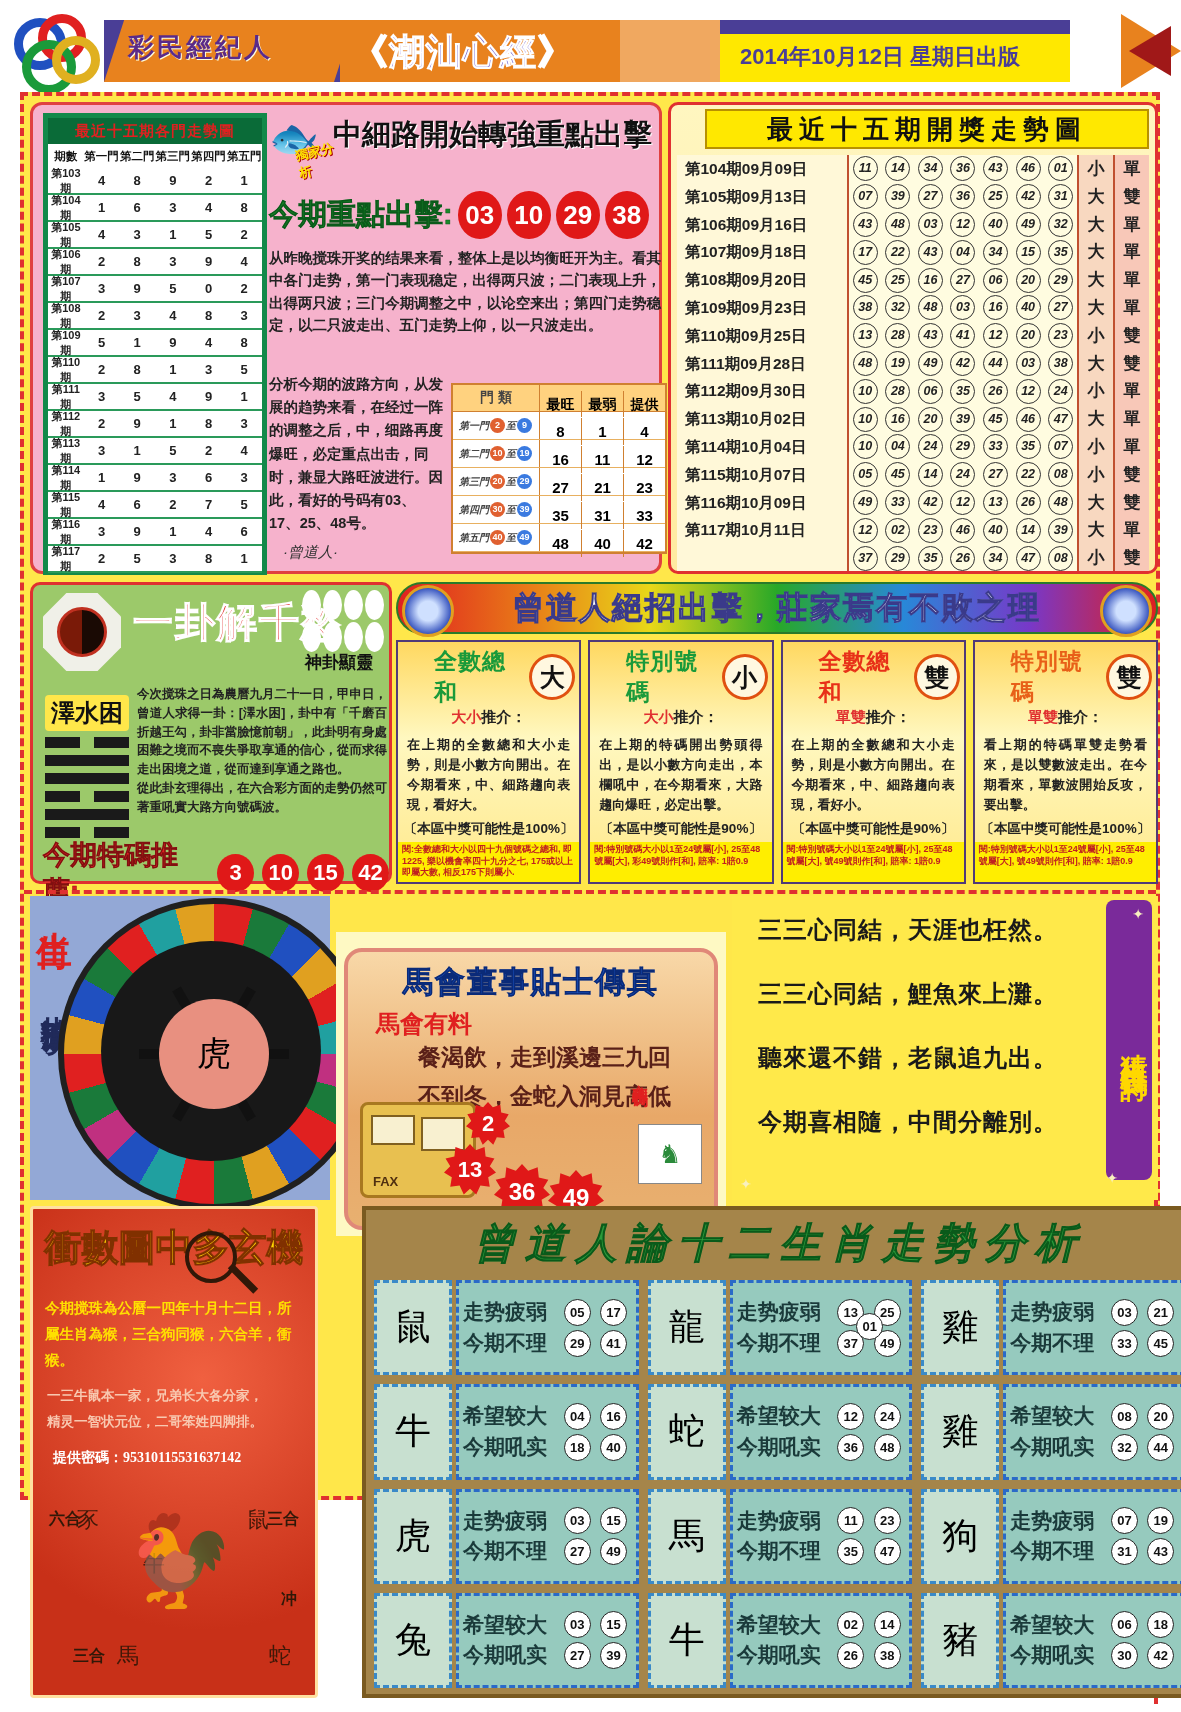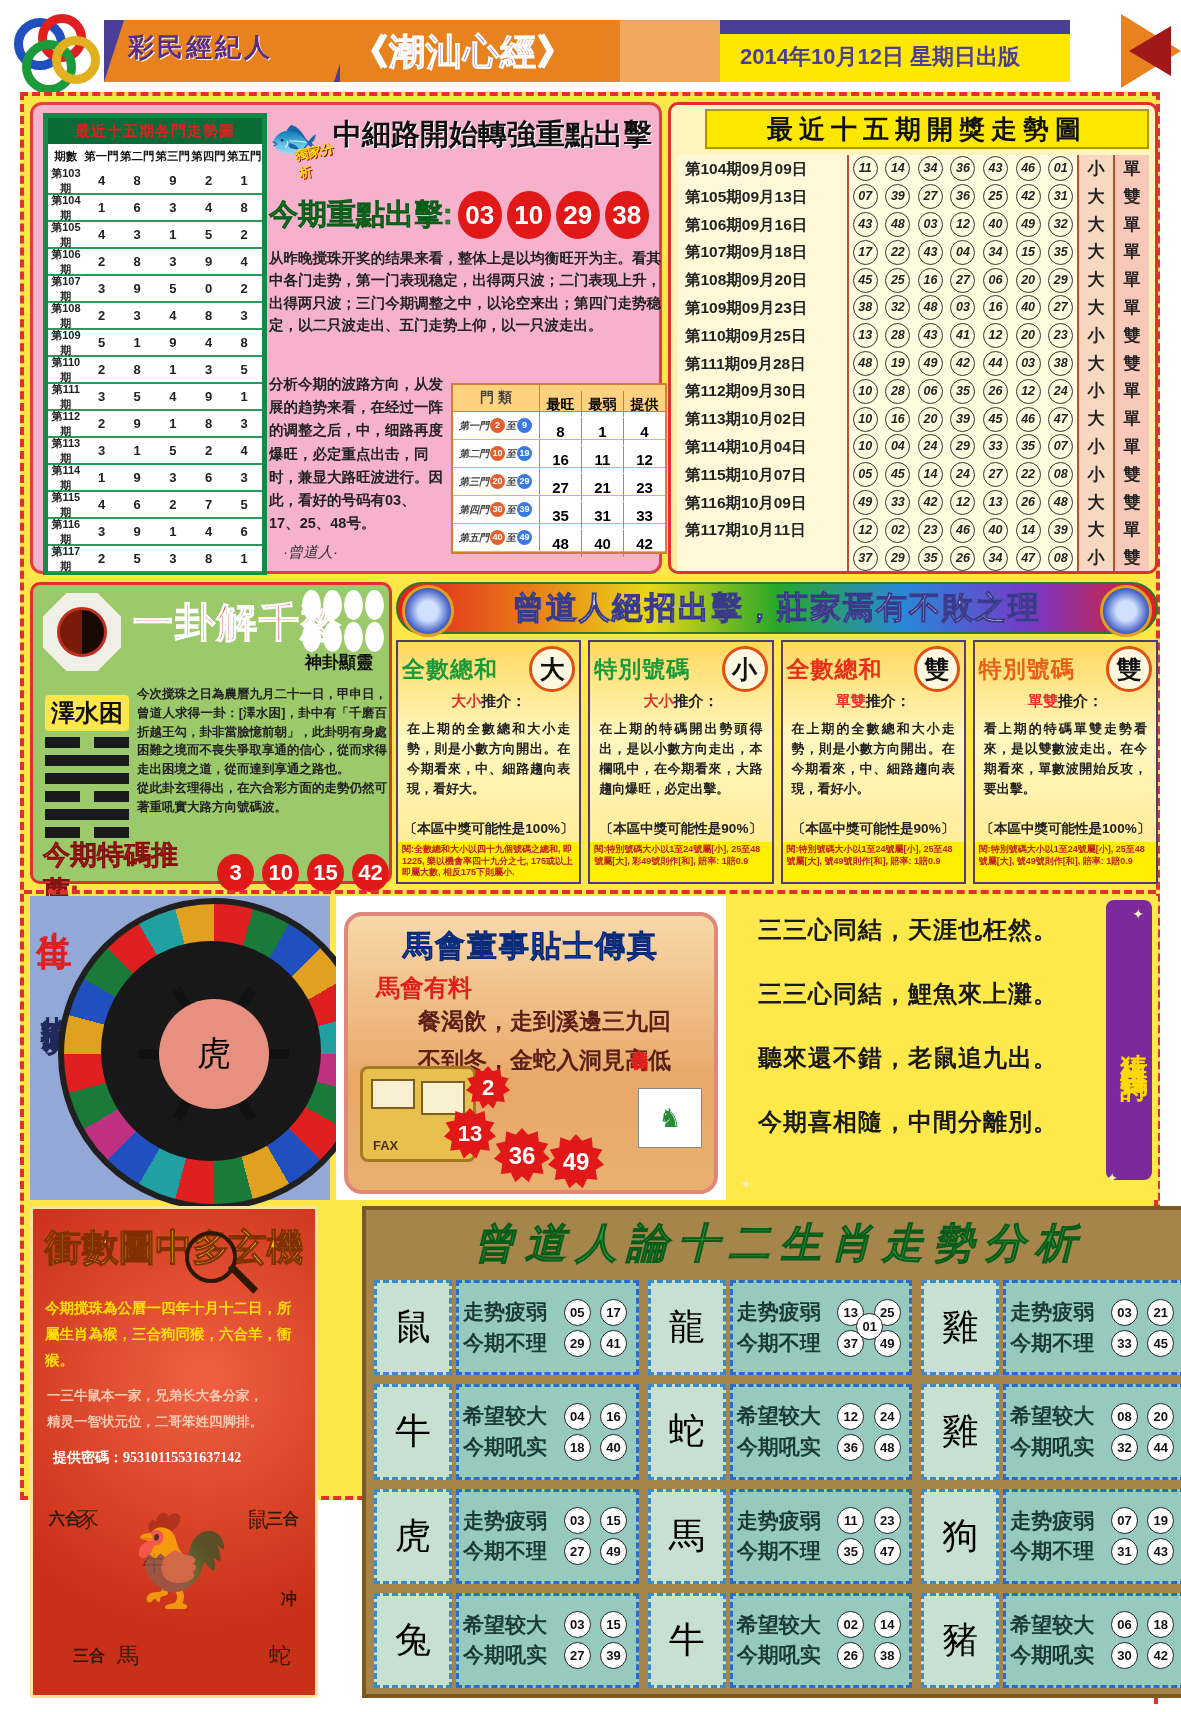--- a/index.html
+++ b/index.html
@@ -76,39 +76,39 @@
   .hex-tip-label{font-size:27px;font-weight:bold;color:#e02020;-webkit-text-stroke:.5px #801010;}
   .ball2{width:38px;height:38px;border-radius:50%;background:#e01818;color:#fff;font-size:22px;font-weight:bold;text-align:center;line-height:38px;margin-left:8px;}
   
   .banner{left:372px;top:486px;width:762px;height:52px;border-radius:26px;background:linear-gradient(90deg,#e02020,#e87818,#e8d818,#28a828,#2888d8,#7838c8,#e02020);display:flex;align-items:center;justify-content:center;border:2px solid #2a7a2a;}
   .banner span{font-size:31px;font-weight:bold;color:#fff;-webkit-text-stroke:1px #3a3a8a;letter-spacing:2px;}
   .blogo{position:absolute;width:46px;height:46px;border-radius:50%;background:radial-gradient(#cfe0ff 30%,#2846b8 75%);border:3px solid #e0a020;top:1px;}
   .blogo.l{left:4px;} .blogo.r{right:4px;}
   .cols{left:372px;top:544px;width:762px;height:244px;display:flex;gap:7px;}
   .col{flex:1;background:linear-gradient(180deg,#ffd860,#fff8c0 40%,#ffe88a);border:2px solid #503a78;position:relative;overflow:hidden;}
   .col-head{display:flex;align-items:center;padding:4px 4px 0 4px;}
-  .col-title{font-size:23px;font-weight:bold;letter-spacing:1px;}
+  .col-title{font-size:23px;font-weight:bold;letter-spacing:1px;margin-left:32px;}
   .col-circle{margin-left:auto;width:40px;height:40px;border:3px solid #e05010;border-radius:50%;font-size:25px;font-weight:bold;color:#111;text-align:center;line-height:40px;background:#fff8e0;}
   .col-sub{font-size:15px;font-weight:bold;text-align:center;color:#222;}
   .col-sub b{color:#e03030;}
   .col-body{padding:8px 9px;font-size:13px;font-weight:bold;color:#222;line-height:1.55;text-align:justify;}
   .col-chance{position:absolute;left:0;right:0;bottom:44px;text-align:center;font-size:13.5px;font-weight:bold;color:#222;}
   .col-foot{position:absolute;left:0;right:0;bottom:0;height:40px;background:#ffee00;color:#c02020;font-size:9px;font-weight:bold;line-height:1.3;padding:2px 4px;box-sizing:border-box;}
   
   .wheelp{left:6px;top:800px;width:300px;height:304px;background:#93a8d6;}
   .wlabel{position:absolute;left:8px;top:6px;width:40px;writing-mode:vertical-rl;text-orientation:upright;font-weight:bold;}
   .wl1{font-size:36px;color:#e02020;letter-spacing:4px;}
   .wl2{position:absolute;left:10px;top:96px;width:36px;writing-mode:vertical-rl;text-orientation:upright;font-size:30px;color:#202a5a;font-weight:bold;letter-spacing:2px;}
   .wheel{position:absolute;right:-40px;top:2px;width:300px;height:300px;border-radius:50%;background:conic-gradient(#e02020 0 15deg,#1a7a3a 15deg 30deg,#2050c0 30deg 45deg,#e0a020 45deg 60deg,#e02020 60deg 75deg,#20a0a0 75deg 90deg,#c03080 90deg 105deg,#1a7a3a 105deg 120deg,#e02020 120deg 135deg,#2050c0 135deg 150deg,#e0a020 150deg 165deg,#1a7a3a 165deg 180deg,#e02020 180deg 195deg,#20a0a0 195deg 210deg,#2050c0 210deg 225deg,#c03080 225deg 240deg,#1a7a3a 240deg 255deg,#e02020 255deg 270deg,#e0a020 270deg 285deg,#2050c0 285deg 300deg,#1a7a3a 300deg 315deg,#e02020 315deg 330deg,#20a0a0 330deg 345deg,#e0a020 345deg 360deg);border:6px solid #202020;}
   .wheel .inner{position:absolute;left:37px;top:37px;width:220px;height:220px;border-radius:50%;background:#181818;}
   .wheel .hub{position:absolute;left:95px;top:95px;width:110px;height:110px;border-radius:50%;background:#e89080;display:flex;align-items:center;justify-content:center;font-size:34px;}
   .warrow{position:absolute;width:150px;height:10px;background:#111;left:75px;top:145px;}
   .warrow.a2{transform:rotate(60deg);} .warrow.a3{transform:rotate(-60deg);}
   
-  .faxp{left:312px;top:800px;width:390px;height:304px;background:#ffffff;}
+  .faxp{left:312px;top:836px;width:390px;height:304px;background:#fef9c3;}
   .fax-in{position:absolute;left:8px;top:16px;right:8px;bottom:6px;background:linear-gradient(180deg,#f8d8a8,#e8a868 60%,#e8b070);border:4px solid #e08878;border-radius:18px;overflow:hidden;}
   .fax-title{text-align:center;font-size:30px;font-weight:bold;color:#1a56c8;-webkit-text-stroke:.6px #0a2a78;letter-spacing:2px;margin-top:10px;}
   .fax-tag{position:absolute;left:28px;top:56px;font-size:24px;font-weight:bold;color:#e02020;}
   .fax-poem{position:absolute;left:70px;top:86px;width:300px;font-size:23px;font-weight:bold;color:#5a2018;line-height:1.7;}
   .fax-machine{position:absolute;left:12px;top:150px;width:110px;height:90px;background:#e8c050;border:3px solid #a87820;border-radius:8px;}
   .fax-machine .scr{position:absolute;left:8px;top:10px;width:40px;height:26px;background:#f8f0d0;border:2px solid #806020;}
   .fax-machine .kb{position:absolute;right:8px;top:12px;width:40px;height:30px;background:#f8f0d0;border:2px solid #806020;}
   .fax-machine .lbl{position:absolute;left:10px;bottom:6px;font-size:13px;font-weight:bold;color:#503010;}
   .star{position:absolute;background:#e01818;color:#fff;font-weight:bold;display:flex;align-items:center;justify-content:center;clip-path:polygon(50% 0,61% 12%,78% 6%,80% 24%,97% 28%,88% 43%,100% 55%,85% 64%,88% 82%,70% 80%,62% 97%,50% 86%,38% 97%,30% 80%,12% 82%,15% 64%,0 55%,12% 43%,3% 28%,20% 24%,22% 6%,39% 12%);}
   .nei{position:absolute;right:64px;top:120px;writing-mode:vertical-rl;text-orientation:upright;font-size:16px;font-weight:bold;color:#e02020;letter-spacing:2px;}

